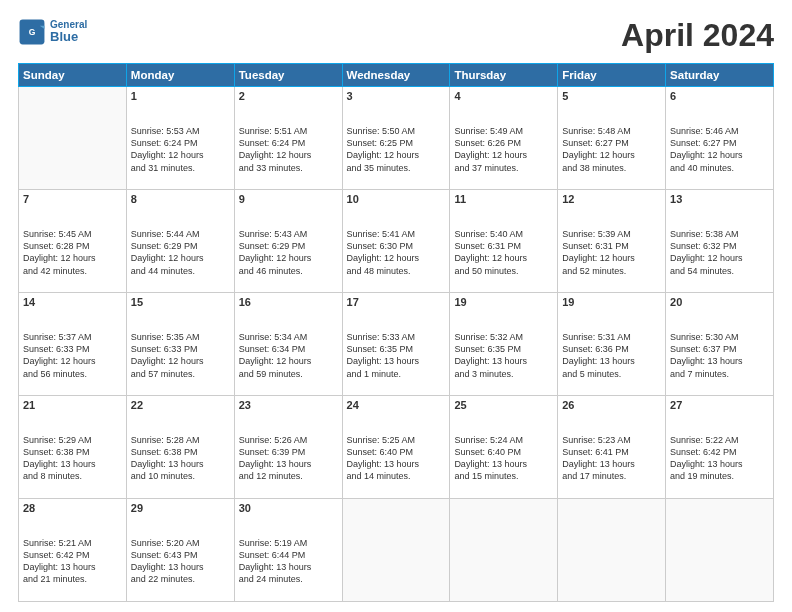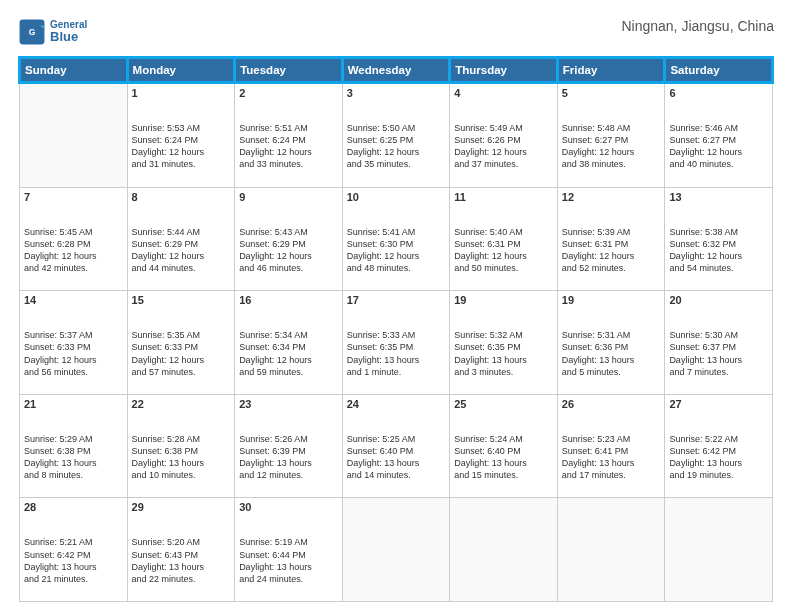--- a/index.html
+++ b/index.html
@@ -52,21 +52,21 @@
       width: 100%;
       table-layout: fixed;
     }
     .calendar th {
       background: #2e6da4;
       color: #fff;
       font-size: 11.5px;
       font-weight: bold;
       padding: 5px 4px;
       text-align: left;
-      border: 3px solid #0ea5e9;
+      border: 1px solid #0ea5e9;
     }
     .calendar td {
       border: 1px solid #ccc;
       vertical-align: top;
       padding: 3px 4px;
       font-size: 9.5px;
       color: #333;
       height: 78px;
     }
     .day-num {
@@ -100,21 +100,21 @@
         <polygon points="28,10 34,14 34,10" fill="#5ba3d0"></polygon>
       </svg>
       <div>
         <div style="font-size:10px;font-weight:bold;color:#333;line-height:1.1;">
           <span style="color:#2e6da4;">General</span>
         </div>
         <div style="font-size:13px;font-weight:bold;color:#2e6da4;line-height:1.1;">Blue</div>
       </div>
     </div>
     <div class="title-block">
-      <div class="location">Ningnan, Jiangsu, China</div>
+      <div class="month-title">April 2024</div>
     </div>
   </div>
 
   <table class="calendar">
     <thead>
       <tr>
 
       <th>Sunday</th>
           <th>Monday</th>
           <th>Tuesday</th>

